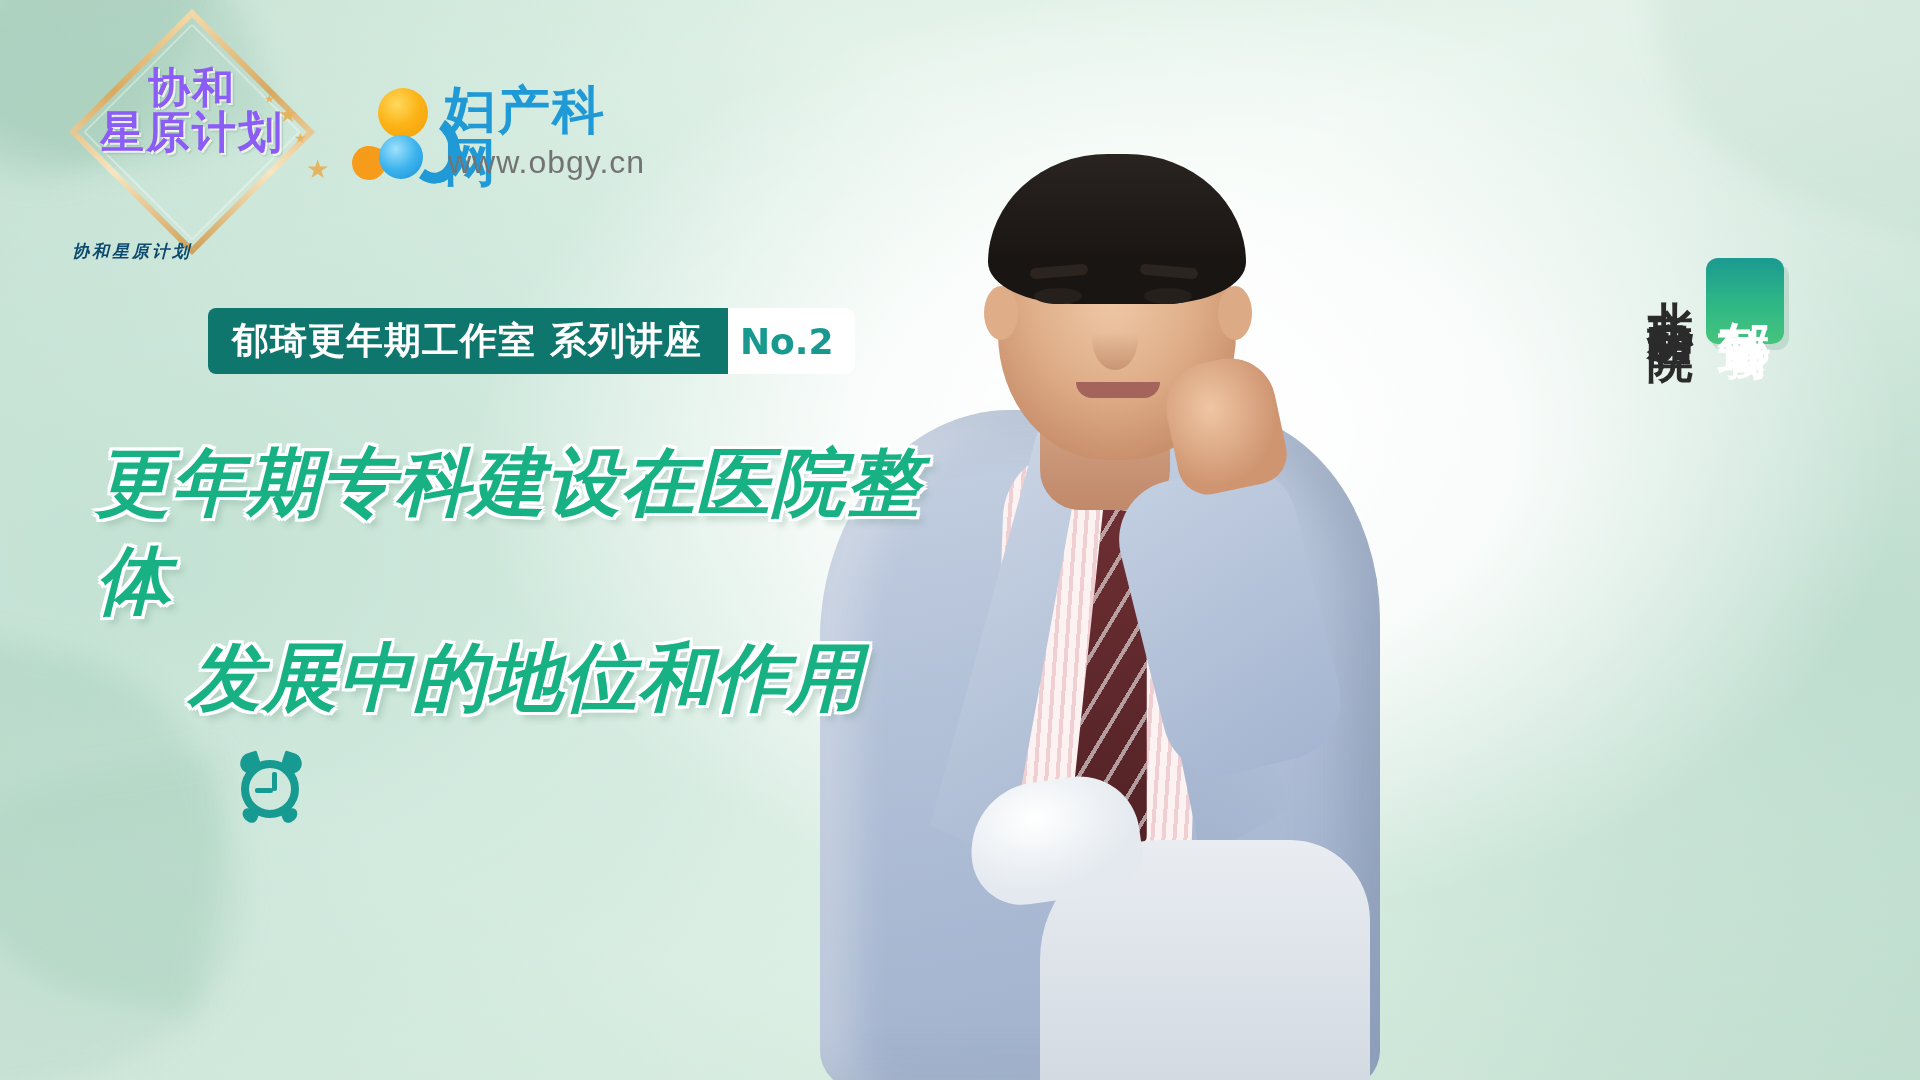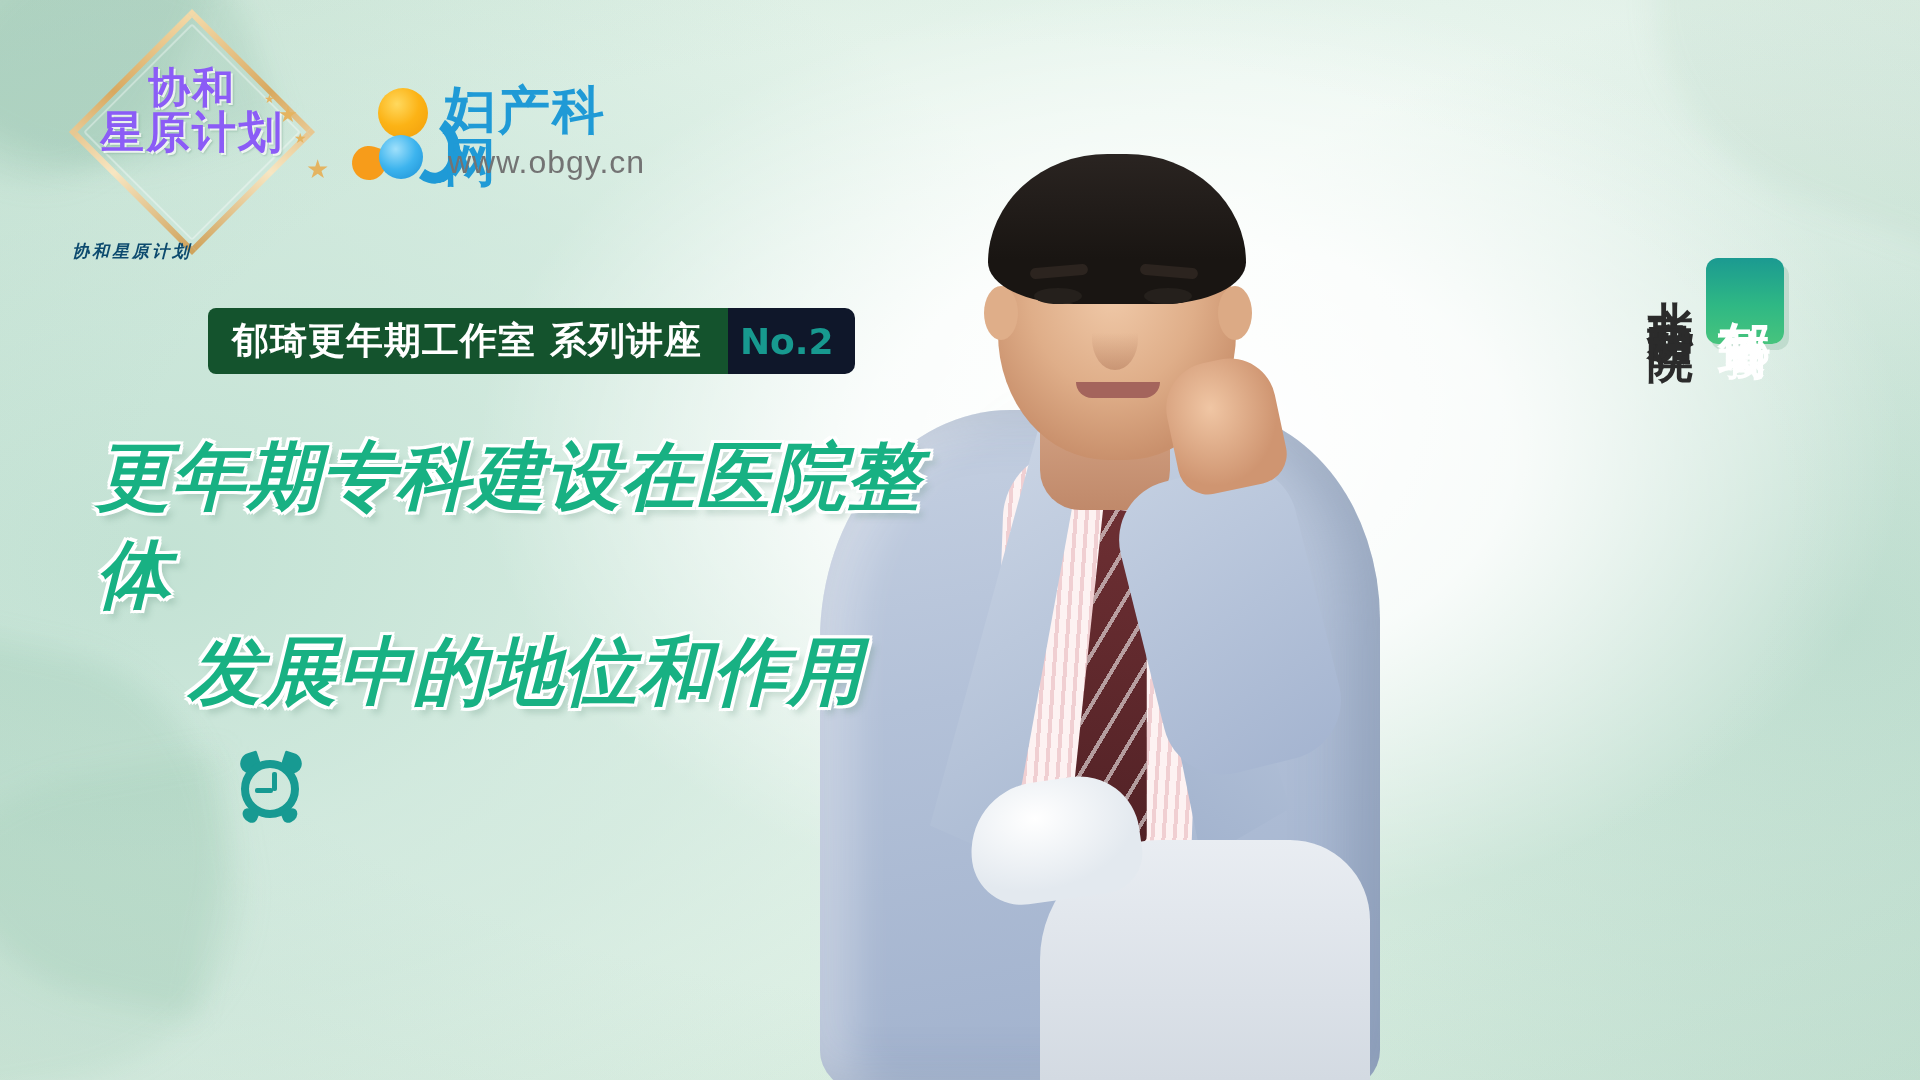--- a/index.html
+++ b/index.html
@@ -114,44 +114,44 @@
     font-size:32px; color:#737373; letter-spacing:1px;
     font-family:"Liberation Sans",sans-serif;
   }
 
   
   #series-banner {
     position:absolute; left:208px; top:308px; height:66px;
     display:flex; align-items:stretch;
   }
   .series-main {
-    background:#14532d; color:#ffffff;
+    background:#0f766e; color:#ffffff;
     display:flex; align-items:center;
     padding:0 26px 0 24px;
     border-radius:8px 0 0 8px;
     font-size:37px; font-weight:bold; letter-spacing:1px;
     font-family:"DejaVu Sans","Liberation Sans",sans-serif;
     position:relative; z-index:2;
   }
   .series-no {
-    background:#0f172a; color:#17998f;
+    background:#ffffff; color:#17998f;
     display:flex; align-items:center;
     padding:0 22px 0 30px;
     margin-left:-18px;
     border-radius:10px;
     font-size:36px; font-weight:bold;
     font-family:"DejaVu Sans","Liberation Sans",sans-serif;
     position:relative; z-index:1;
     clip-path:polygon(16px 0, 100% 0, 100% 100%, 0 100%);
   }
 
   
   #main-title {
     position:absolute; left:96px; top:434px; width:880px;
-    font-family:Liberation Mono, monospace;
+    font-family:Liberation Sans, sans-serif;
     font-weight:bold; font-style:italic;
     font-size:74px; line-height:1.32; letter-spacing:1px;
     color:#18b183;
     text-shadow:
       3px 0 0 #ffffff, -3px 0 0 #ffffff, 0 3px 0 #ffffff, 0 -3px 0 #ffffff,
       3px 3px 0 #ffffff, -3px 3px 0 #ffffff, 3px -3px 0 #ffffff, -3px -3px 0 #ffffff,
       6px 7px 6px rgba(90,140,120,0.28);
   }
   #main-title .tl1 { display:block; }
   #main-title .tl2 { display:block; padding-left:92px;

